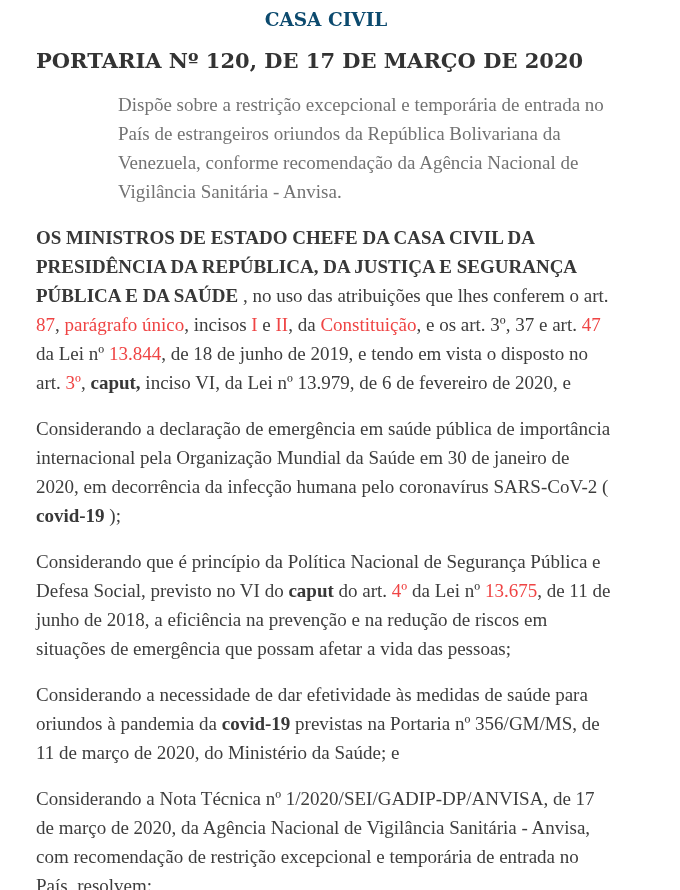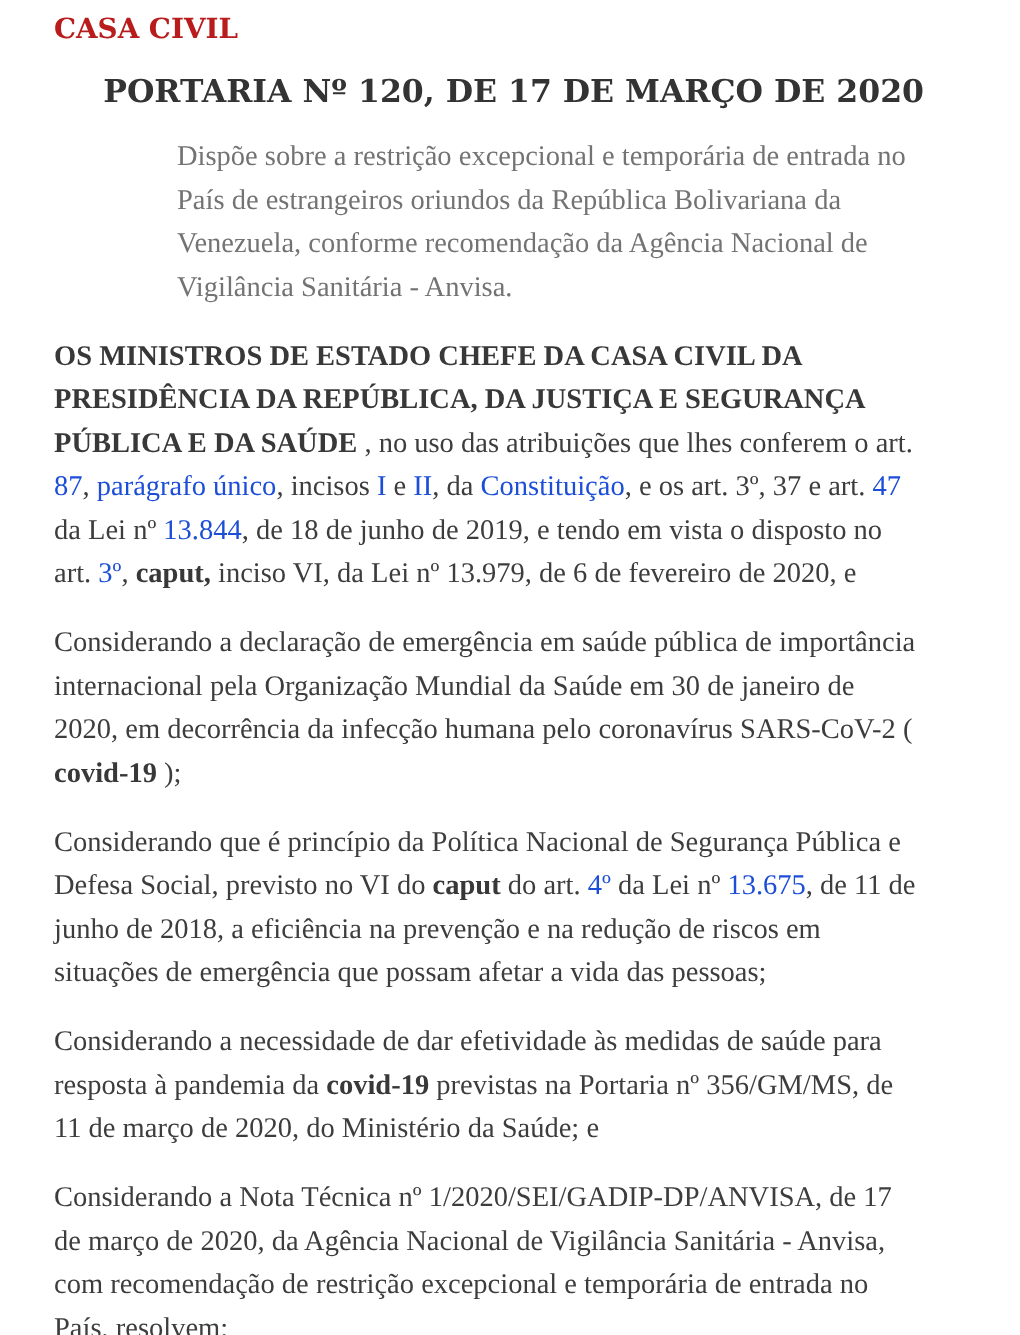--- a/index.html
+++ b/index.html
@@ -18,61 +18,62 @@
     box-sizing: border-box;
     margin-left: 36px;
     width: 580px;
     padding-top: 6px;
   }
   .organ-title {
     font-family: "DejaVu Serif", "Liberation Serif", serif;
     font-size: 18.5px;
     line-height: 24px;
     font-weight: bold;
-    color: #b91c1c;
+    color: #0c4a6e;
+    text-align: center;
     margin: 2px 0 0 0;
   }
   .portaria-title {
     font-family: "DejaVu Serif", "Liberation Serif", serif;
     font-size: 21px;
     line-height: 27px;
     font-weight: bold;
     color: #333333;
-    text-align: right;
+    text-align: left;
     margin: 15px 0 0 0;
   }
   .summary {
     margin: 16px 0 0 82px;
     width: 498px;
     font-size: 19px;
     line-height: 29px;
     color: #737373;
   }
   .para {
     margin: 17px 0 0 0;
     font-size: 19px;
     line-height: 29px;
     color: #3d3d3d;
   }
   .para strong {
     color: #383838;
   }
   .para a {
-    color: #1d4ed8;
+    color: #ef4444;
     text-decoration: none;
     cursor: pointer;
   }
 </style>
 </head>
 <body>
 
 <main class="doc">
   <h1 class="organ-title">CASA CIVIL</h1>
   <h2 class="portaria-title">PORTARIA Nº 120, DE 17 DE MARÇO DE 2020</h2>
   <p class="summary">Dispõe sobre a restrição excepcional e temporária de entrada no País de estrangeiros oriundos da República Bolivariana da Venezuela, conforme recomendação da Agência Nacional de Vigilância Sanitária - Anvisa.</p>
   <div>
       <p class="para"><strong>OS MINISTROS DE ESTADO CHEFE DA CASA CIVIL DA PRESIDÊNCIA DA REPÚBLICA, DA JUSTIÇA E SEGURANÇA PÚBLICA E DA SAÚDE</strong><span> , no uso das atribuições que lhes conferem o art. </span><a href="#">87</a><span>, </span><a href="#">parágrafo único</a><span>, incisos </span><a href="#">I</a><span> e </span><a href="#">II</a><span>, da </span><a href="#">Constituição</a><span>, e os art. 3º, 37 e art. </span><a href="#">47</a><span> da Lei nº </span><a href="#">13.844</a><span>, de 18 de junho de 2019, e tendo em vista o disposto no art. </span><a href="#">3º</a><span>, </span><strong>caput,</strong><span> inciso VI, da Lei nº 13.979, de 6 de fevereiro de 2020, e</span></p>
       <p class="para"><span>Considerando a declaração de emergência em saúde pública de importância internacional pela Organização Mundial da Saúde em 30 de janeiro de 2020, em decorrência da infecção humana pelo coronavírus SARS-CoV-2 ( </span><strong>covid-19</strong><span> );</span></p>
       <p class="para"><span>Considerando que é princípio da Política Nacional de Segurança Pública e Defesa Social, previsto no VI do </span><strong>caput</strong><span> do art. </span><a href="#">4º</a><span> da Lei nº </span><a href="#">13.675</a><span>, de 11 de junho de 2018, a eficiência na prevenção e na redução de riscos em situações de emergência que possam afetar a vida das pessoas;</span></p>
-      <p class="para"><span>Considerando a necessidade de dar efetividade às medidas de saúde para resposta à pandemia da </span><strong>covid-19</strong><span> previstas na Portaria nº 356/GM/MS, de 11 de março de 2020, do Ministério da Saúde; e</span></p>
+      <p class="para"><span>Considerando a necessidade de dar efetividade às medidas de saúde para oriundos à pandemia da </span><strong>covid-19</strong><span> previstas na Portaria nº 356/GM/MS, de 11 de março de 2020, do Ministério da Saúde; e</span></p>
       <p class="para"><span>Considerando a Nota Técnica nº 1/2020/SEI/GADIP-DP/ANVISA, de 17 de março de 2020, da Agência Nacional de Vigilância Sanitária - Anvisa, com recomendação de restrição excepcional e temporária de entrada no País, resolvem:</span></p>
     </div>
 </main>
 
 </body></html>

